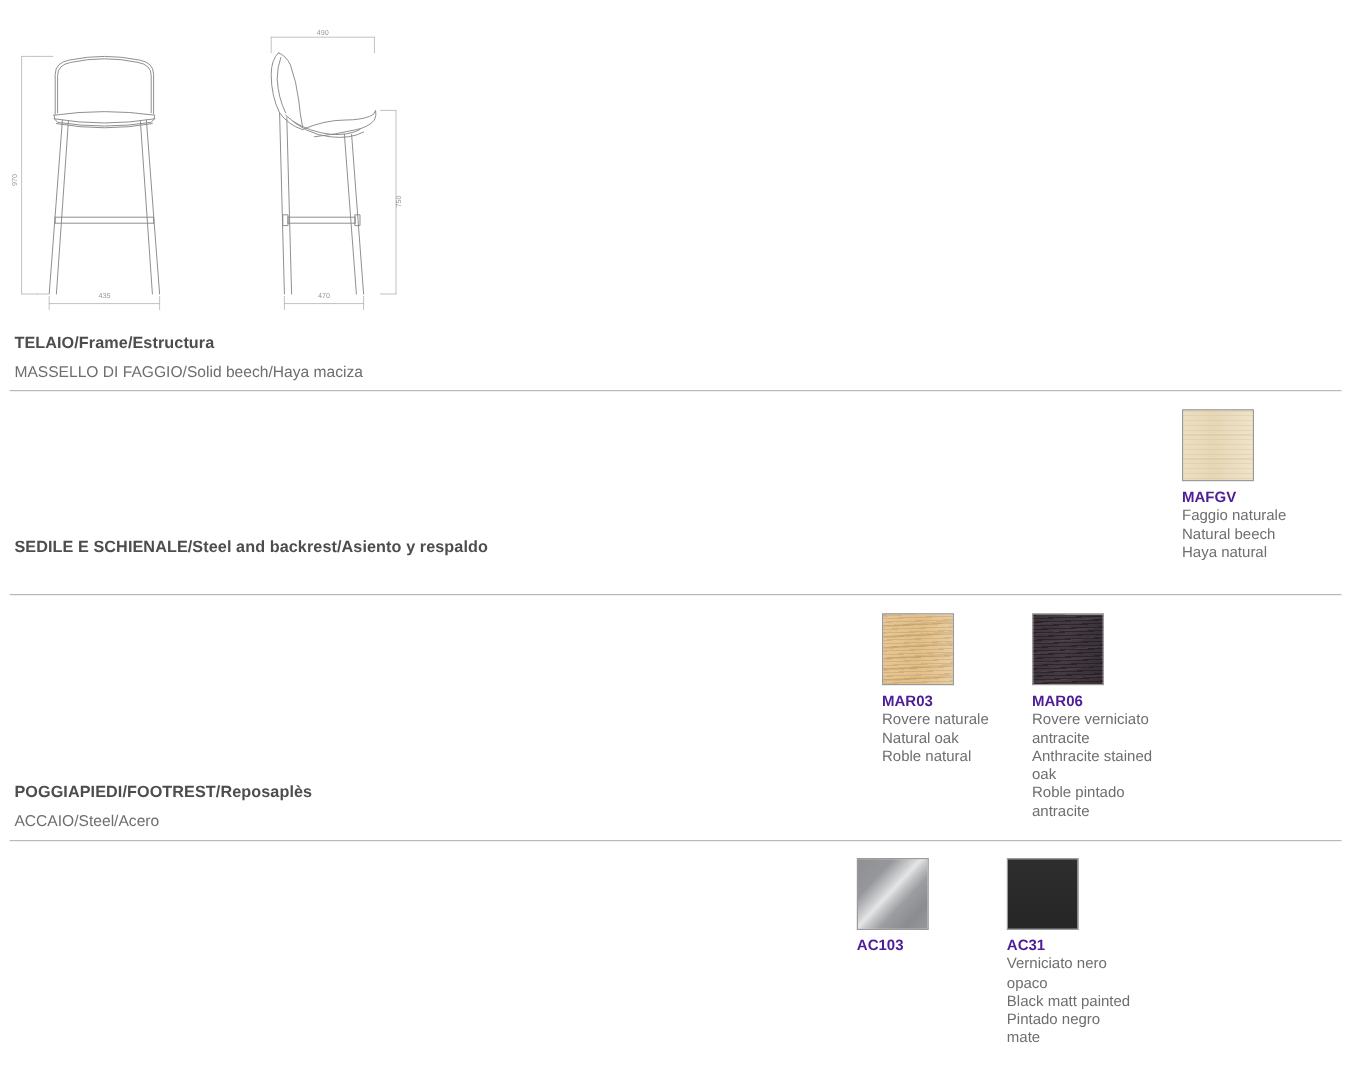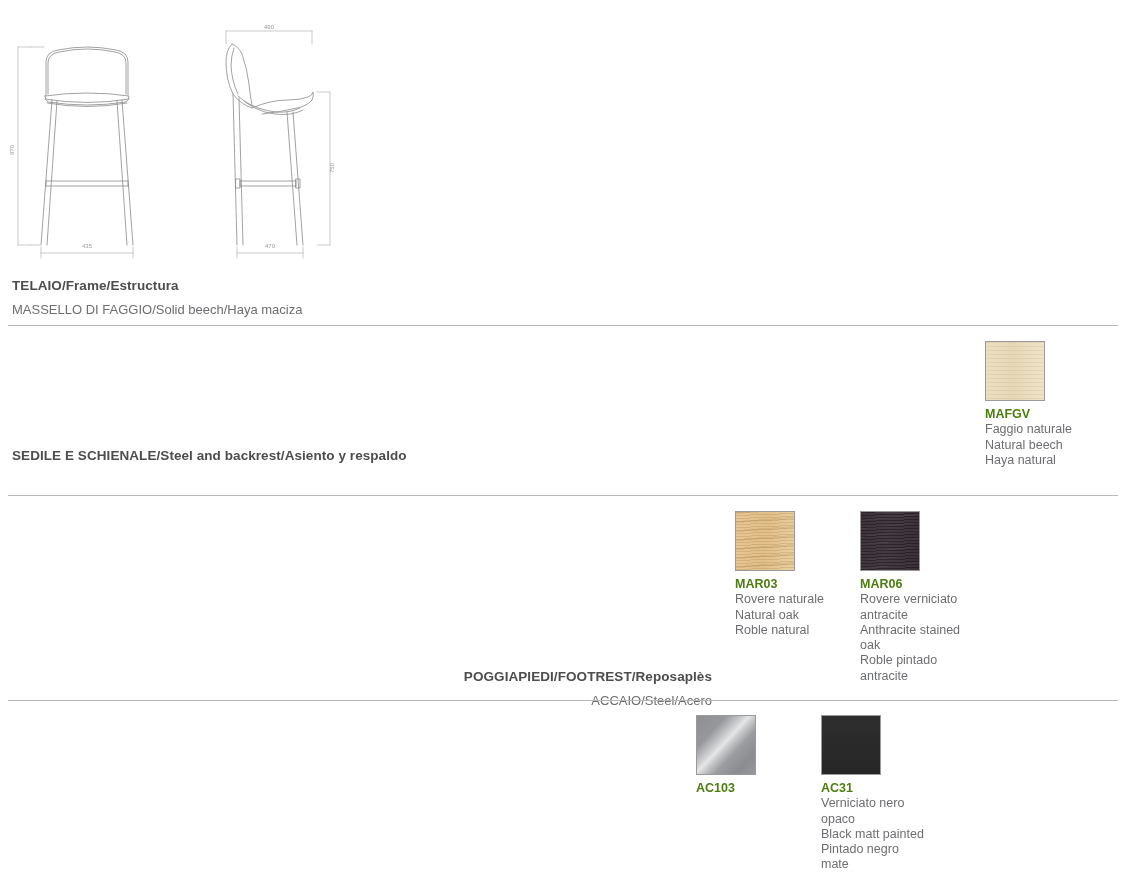--- a/index.html
+++ b/index.html
@@ -72,21 +72,21 @@
   .swatch-chip {
     width: 60px;
     height: 60px;
     border: 1px solid #9a9a9a;
     position: relative;
     overflow: hidden;
   }
   .swatch-code {
     font-size: 12.5px;
     font-weight: bold;
-    color: #4d7c0f;
+    color: #4c1d95;
     margin-top: 6px;
     line-height: 1.15;
     white-space: nowrap;
   }
   .swatch-desc {
     font-size: 12.5px;
     color: #6d6e71;
     line-height: 1.22;
     margin-top: 1px;
     width: 108px;
@@ -269,28 +269,28 @@
     <div class="swatch-desc">Rovere naturale<br>Natural oak<br>Roble natural</div>
   </div>
   <div class="swatch-item">
     <div class="swatch-chip fill-oak-anthracite"></div>
     <div class="swatch-code">MAR06</div>
     <div class="swatch-desc">Rovere verniciato antracite<br>Anthracite stained oak<br>Roble pintado antracite</div>
   </div>
 </div>
 
 <div class="section" style="top:652px;">
-  <div class="section-text" style="top:17px;text-align:right;">
+  <div class="section-text" style="top:0;">
     <p class="section-title">POGGIAPIEDI/FOOTREST/Reposaplès</p>
     <p class="section-material">ACCAIO/Steel/Acero</p>
   </div>
 </div>
 <div class="divider" style="top:700px;"></div>
 
-<div class="swatch-row" style="left:696px; top:715px;">
+<div class="swatch-row" style="left:714px; top:715px;">
   <div class="swatch-item">
     <div class="swatch-chip fill-grey-polished"></div>
     <div class="swatch-code">AC103</div>
   </div>
   <div class="swatch-item">
     <div class="swatch-chip fill-black-matt"></div>
     <div class="swatch-code">AC31</div>
     <div class="swatch-desc">Verniciato nero opaco<br>Black matt painted<br>Pintado negro mate</div>
   </div>
 </div>

